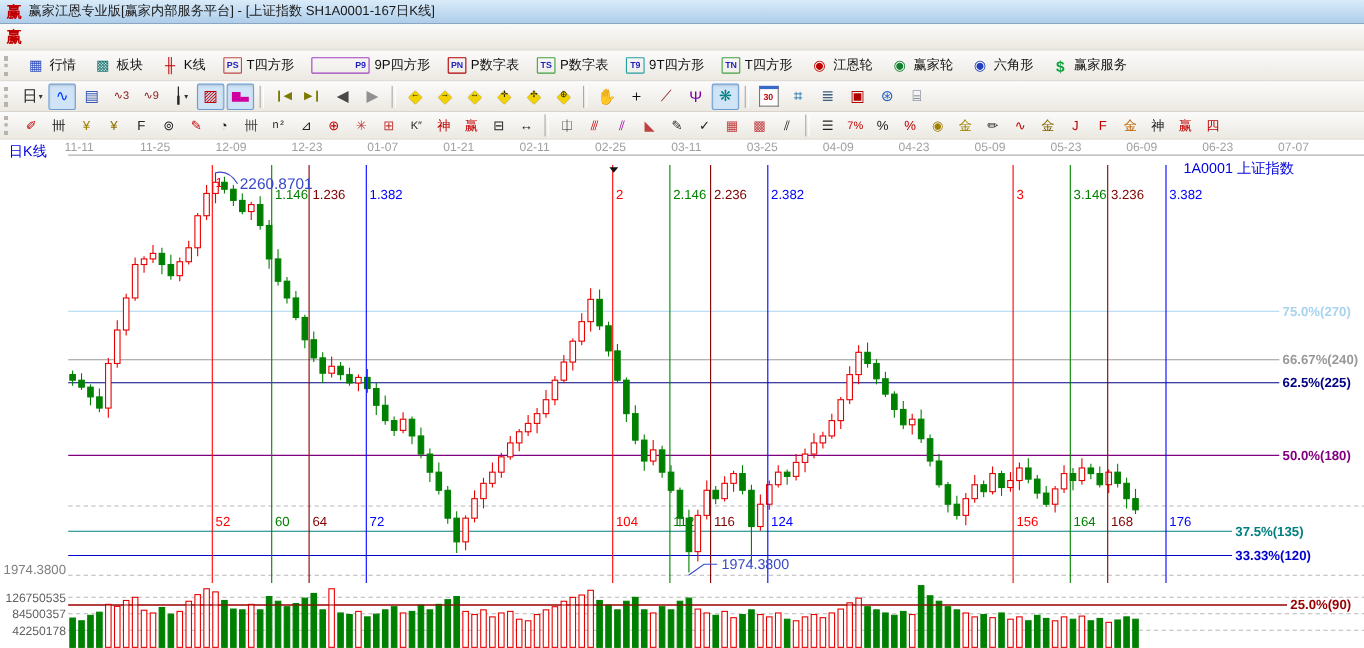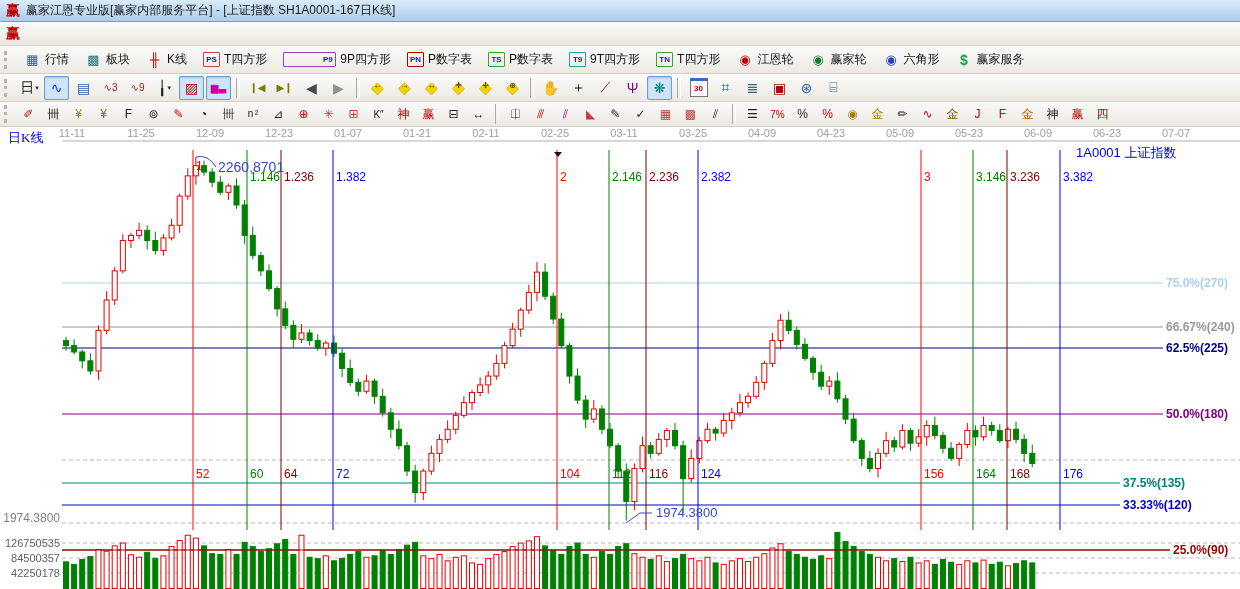--- a/index.html
+++ b/index.html
@@ -30,21 +30,21 @@
   .tbtn.pressed{border-color:#6f9dd0;background:#cfe4f7;box-shadow:inset 0 1px 2px rgba(0,0,0,.15);}
   .tbtn .drop{font-size:7px;color:#333;margin-left:1px;}
   .tbtn.small{width:21px;height:20px;font-size:12px;}
   .diamond-base{color:#f2d200;text-shadow:0 0 1px #807000;font-size:16px;}
   .diamond-arrow{position:absolute;font-size:8px;color:#1a1a00;left:0;right:0;top:4px;text-align:center;}
   .sep{width:2px;height:20px;border-left:1px solid #aaa;border-right:1px solid #fff;margin:0 4px;}
   .cal{width:16px;height:15px;border:1px solid #777;border-top:3px solid #3868c8;background:#fff;
     font-size:8px;font-weight:bold;color:#c00000;display:flex;align-items:center;justify-content:center;}
   #chart-wrap{position:relative;width:1240px;height:462px;background:#fff;}
   #chart-svg{position:absolute;left:0;top:0;}
-  #period-label{position:absolute;left:8px;top:2px;color:#0000dd;font-size:13px;font-family:Liberation Serif, serif;}
+  #period-label{position:absolute;left:8px;top:2px;color:#0000dd;font-size:13px;}
   #symbol-label{position:absolute;left:1076px;top:17px;color:#0000dd;font-size:13px;white-space:nowrap;}
   text{font-family:"Liberation Sans","DejaVu Sans",sans-serif;}
 </style>
 </head>
 <body>
 
 <div class="titlebar">
   <span class="logo">赢</span>
   <span class="title">赢家江恩专业版[赢家内部服务平台] - [上证指数  SH1A0001-167日K线]</span>
 </div>

